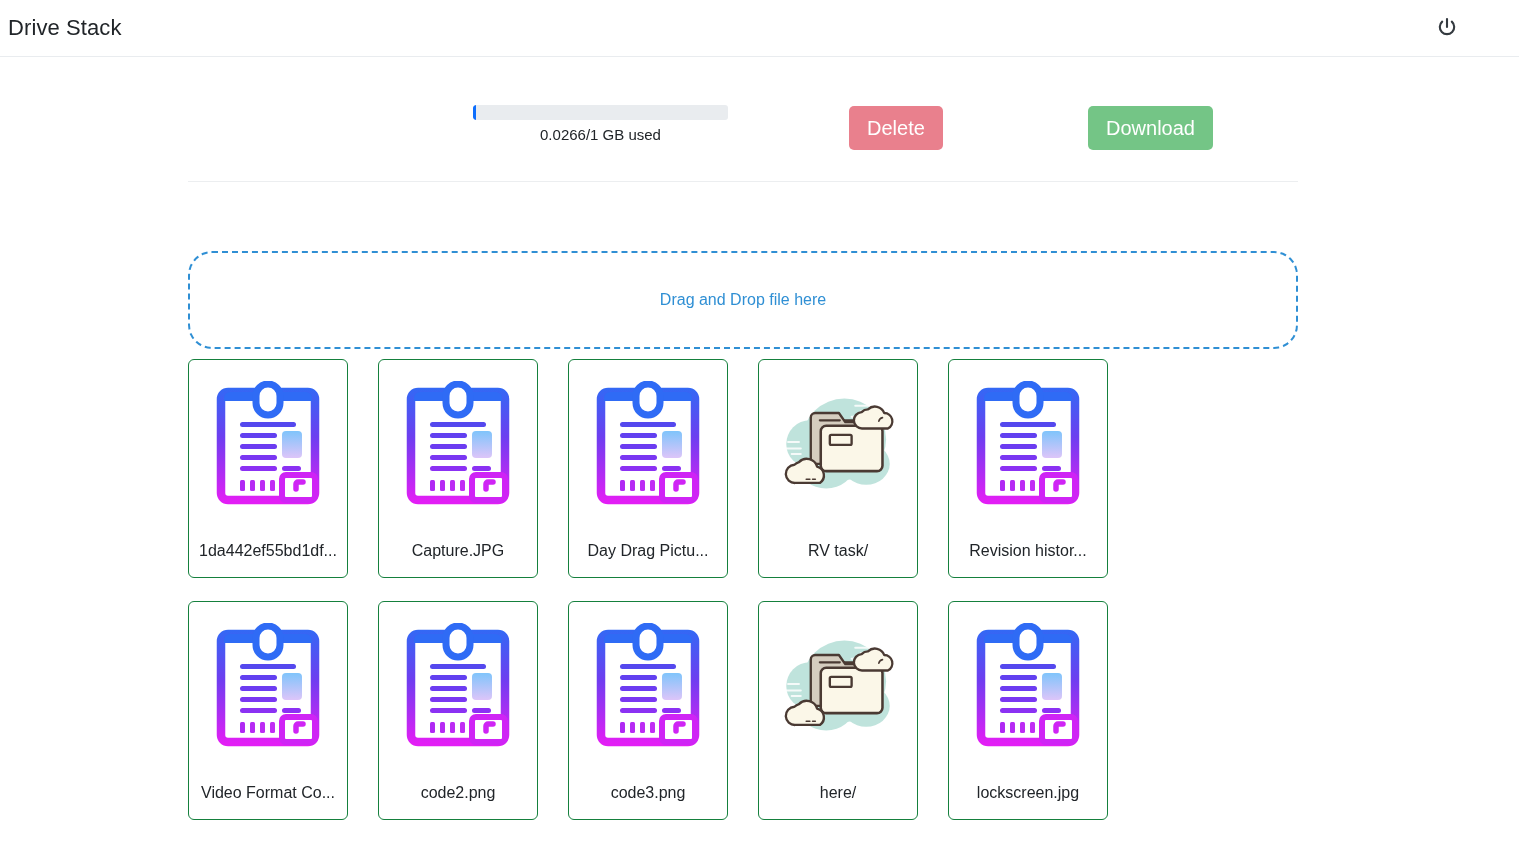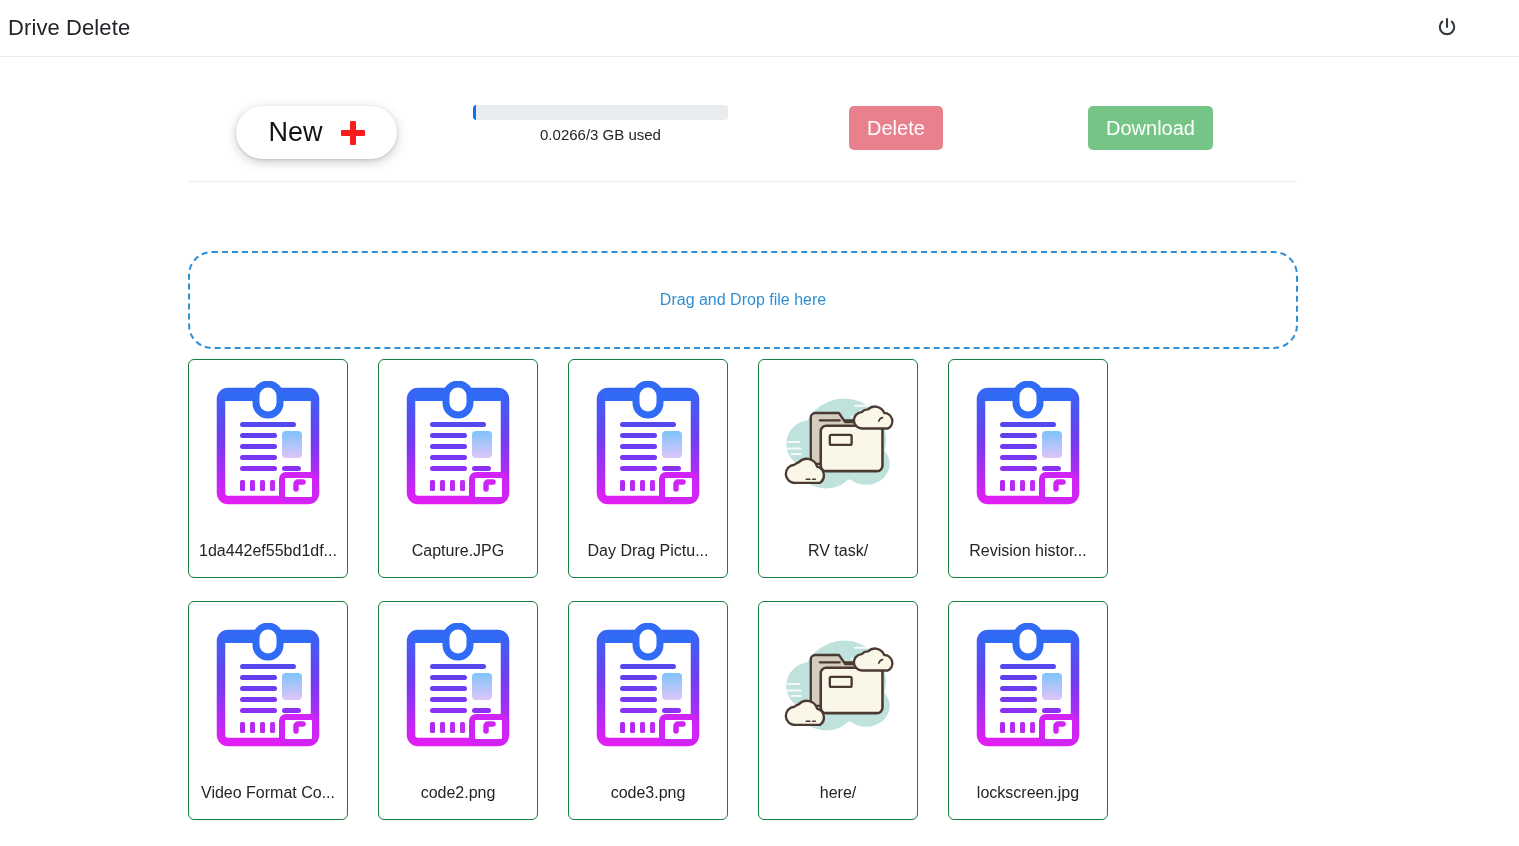--- a/index.html
+++ b/index.html
@@ -130,41 +130,37 @@
     margin-top: 29px;
     font-size: 16px; color: #212529; text-align: center;
     line-height: 1.5; word-break: break-all; width: 100%;
   }
   .card.folder .card-label { word-break: normal; }
 </style>
 </head>
 <body>
 
 <div class="navbar">
-  <div class="brand">Drive Delete</div>
+  <div class="brand">Drive Stack</div>
   <div class="power-btn">
     <svg width="24" height="24" viewBox="0 0 24 24" fill="none" stroke="#343a40" stroke-width="2.1" stroke-linecap="round">
       <path d="M12 3 V11"></path>
       <path d="M7.2 5.6 A7.2 7.2 0 1 0 16.8 5.6"></path>
     </svg>
   </div>
 </div>
 
 <div class="toolbar">
 
-  <div class="new-btn">
-    <span class="new-btn-label">New</span>
-    <span class="plus-icon"></span>
-  </div>
 
   <div class="storage">
     <div class="progress-track">
       <div class="progress-fill" id="progress-fill" style="width: 1.33%; background: rgb(13, 110, 253);"></div>
     </div>
-    <div class="storage-text">0.0266/3 GB used</div>
+    <div class="storage-text">0.0266/1 GB used</div>
   </div>
 
   <button class="btn btn-delete" style="background: rgb(233, 128, 141);">Delete</button>
   <button class="btn btn-download" style="background: rgb(116, 197, 134);">Download</button>
 
   <div class="toolbar-rule"></div>
 </div>
 
 <div class="dropzone" style="border-color: rgb(47, 143, 212);">
   <span class="dropzone-text" style="color: rgb(47, 143, 212);">Drag and Drop file here</span>

